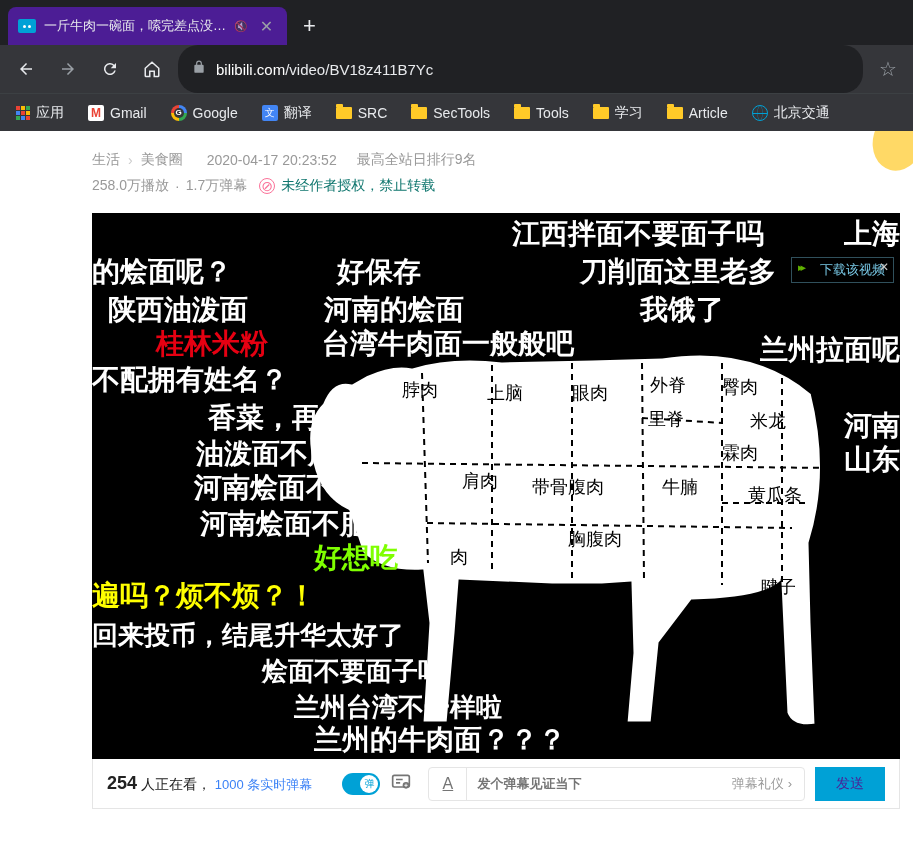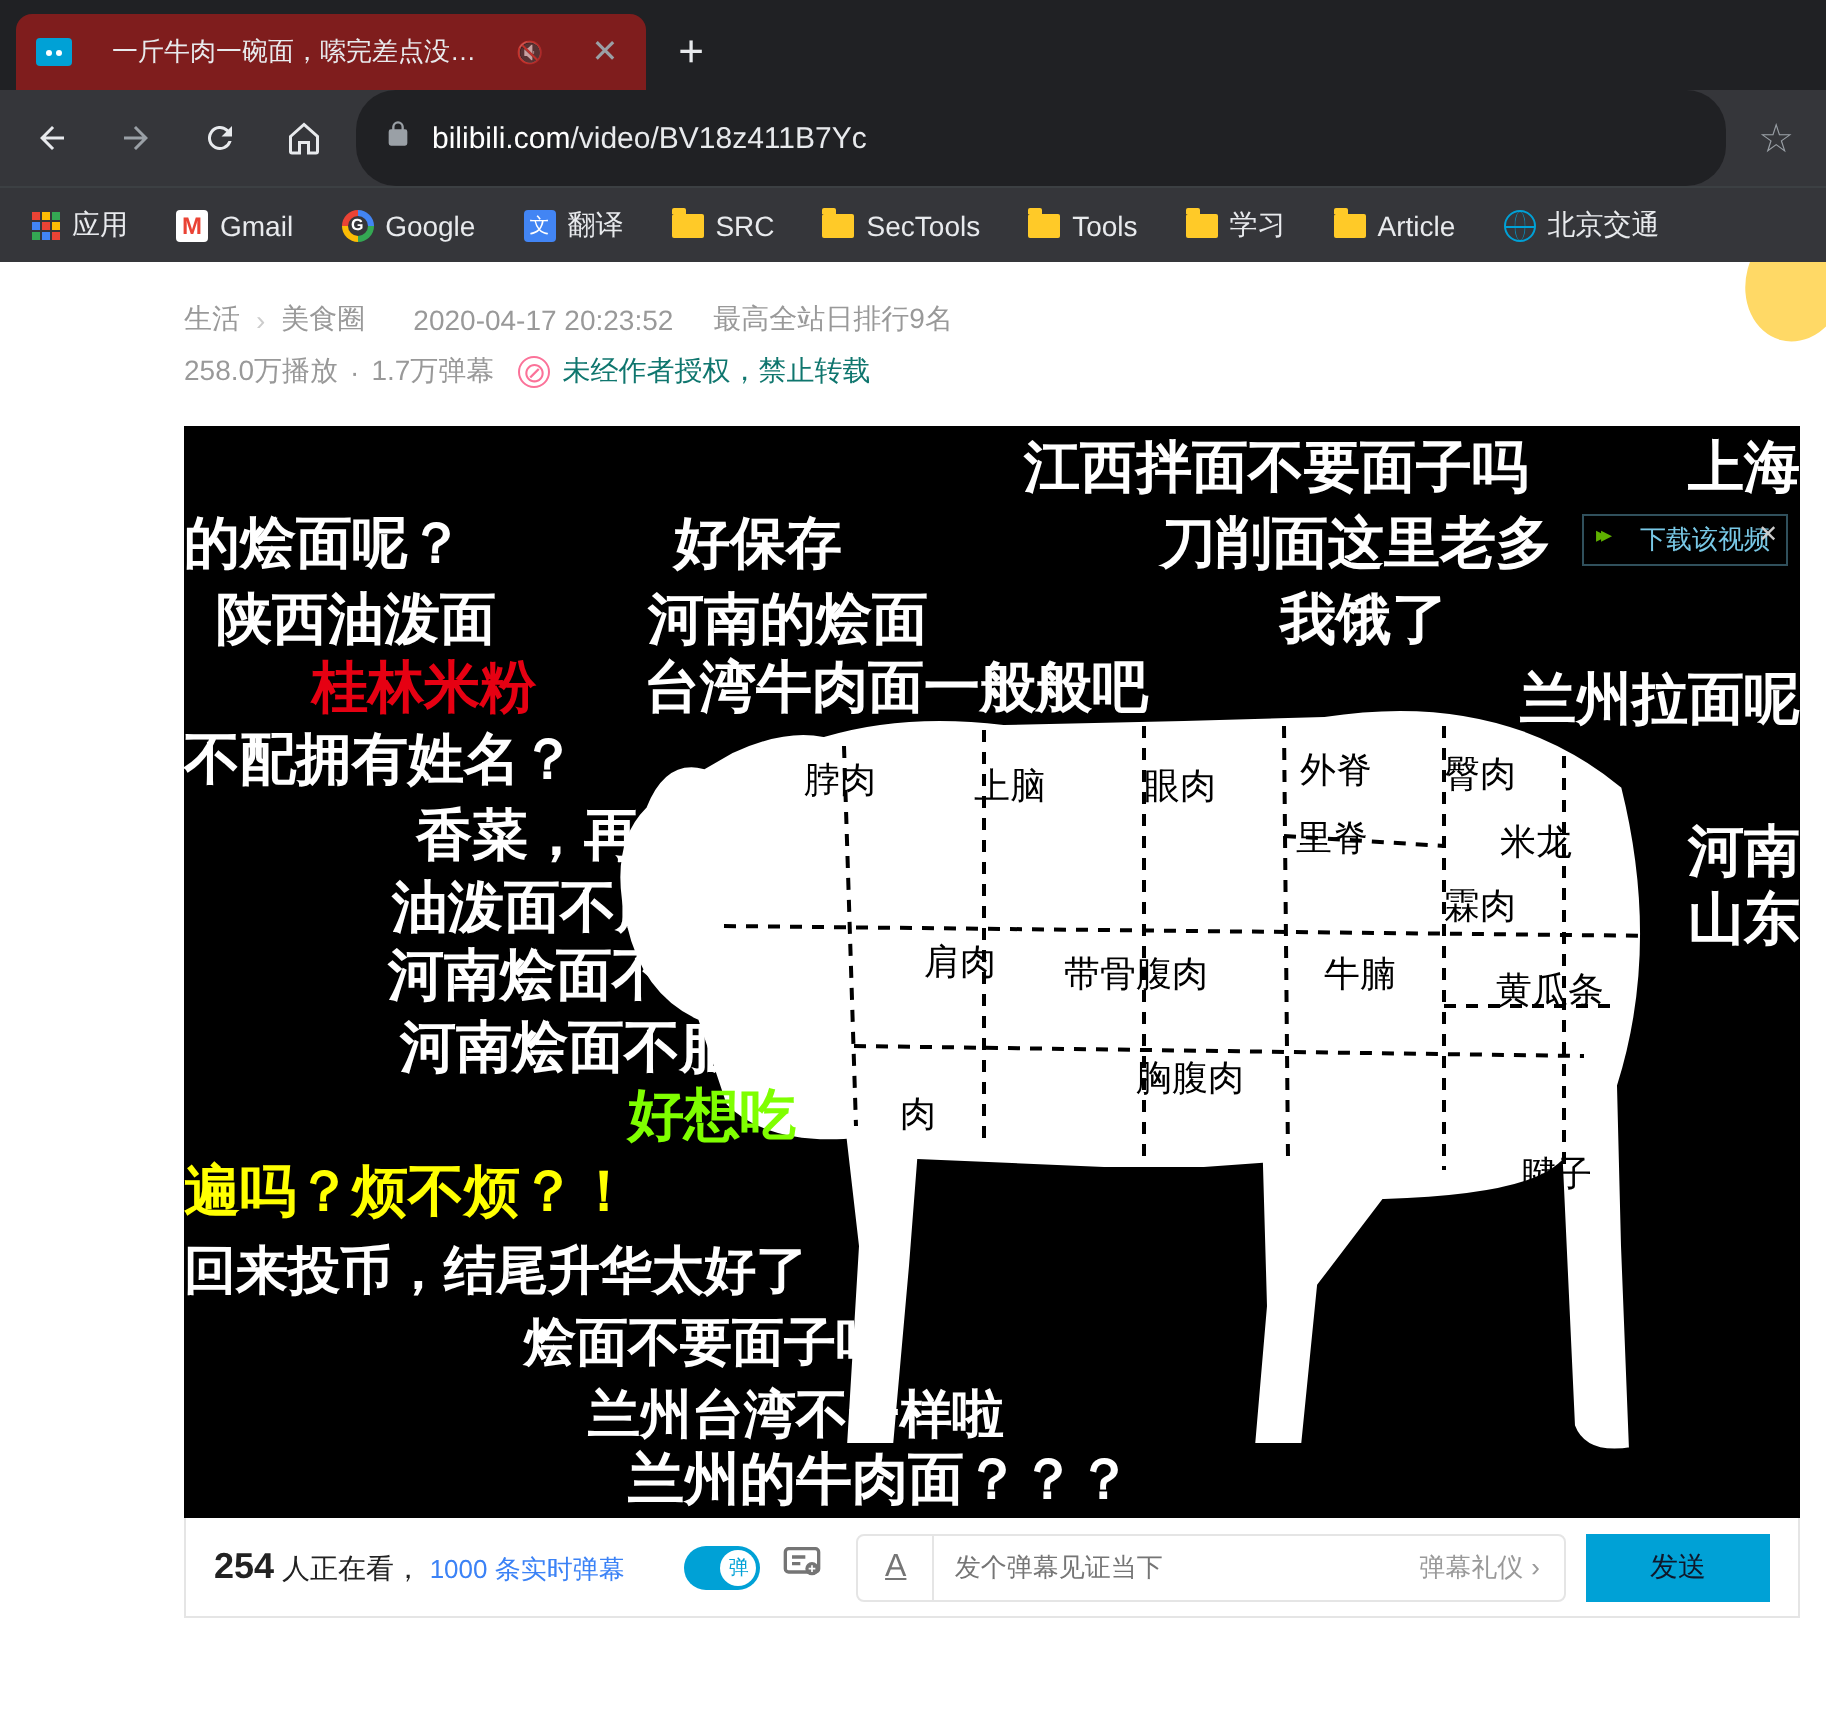--- a/index.html
+++ b/index.html
@@ -1,20 +1,20 @@
 <!DOCTYPE html>
 <html><head>
 <meta charset="utf-8">
 <style>
 * { margin: 0; padding: 0; box-sizing: border-box; font-family: "Microsoft YaHei", Arial, sans-serif; }
 body { width: 913px; height: 859px; overflow: hidden; background: #fff; }
 
 
 .tab-bar { background: #202124; height: 45px; display: flex; align-items: flex-end; padding-left: 8px; }
-.tab { background: #7f1d1d; height: 38px; border-radius: 8px 8px 0 0; display: flex; align-items: center; padding: 0 10px; min-width: 240px; color: #e8eaed; font-size: 13px; gap: 20px; }
+.tab { background: #4c1d95; height: 38px; border-radius: 8px 8px 0 0; display: flex; align-items: center; padding: 0 10px; min-width: 240px; color: #e8eaed; font-size: 13px; gap: 8px; }
 .tab-favicon { width: 18px; height: 14px; background: #00a1d6; border-radius: 2px; display: flex; align-items: center; justify-content: center; }
 .tab-favicon::before, .tab-favicon::after { content: ""; width: 3px; height: 3px; background: #fff; border-radius: 50%; margin: 0 1px; }
 .tab-title { flex: 1; white-space: nowrap; overflow: hidden; }
 .mute-icon { opacity: .6; font-size: 11px; }
 .tab-close, .new-tab { color: #9aa0a6; font-size: 16px; cursor: pointer; padding: 0 4px; }
 .new-tab { color: #e8eaed; font-size: 22px; margin: 0 0 6px 12px; }
 
 .nav-bar { background: #35363a; height: 48px; display: flex; align-items: center; padding: 0 10px; gap: 10px; }
 .nav-btn { width: 32px; height: 32px; display: flex; align-items: center; justify-content: center; color: #9aa0a6; cursor: pointer; border-radius: 50%; }
 .nav-btn.enabled { color: #e8eaed; }
@@ -78,23 +78,23 @@
 
 .player-toolbar { height:50px; background:#fff; border:1px solid #e5e5e5; border-top:none; display:flex; align-items:center; padding:0 14px; gap:10px; }
 .watch-count { font-size:14px; color:#222; }
 .watch-count b { font-size:18px; font-weight:bold; }
 .watch-sub { color:#3b82f6; font-size:13px; }
 .dm-toggle { width:38px; height:22px; background:#00a1d6; border-radius:11px; position:relative; cursor:pointer; }
 .dm-toggle::after { content:"弹"; position:absolute; right:2px; top:2px; width:18px; height:18px; background:#fff; border-radius:50%; font-size:10px; display:flex; align-items:center; justify-content:center; color:#00a1d6; }
 .dm-settings-icon svg { width:22px; height:20px; fill:#757575; }
 .dm-input-wrap { flex:1; display:flex; align-items:center; border:1px solid #e5e5e5; border-radius:4px; height:34px; overflow:hidden; margin-left: 6px; }
 .dm-style-btn { width:38px; display:flex; align-items:center; justify-content:center; font-size:16px; color:#757575; text-decoration:underline; border-right:1px solid #e5e5e5; height:100%; cursor:pointer; }
-.dm-input { flex:1; border:none; outline:none; padding:0 10px; font-size:13px; color:#a16207; }
+.dm-input { flex:1; border:none; outline:none; padding:0 10px; font-size:13px; color:#a16207;font-weight:bold; }
 .dm-gift { padding:0 12px; font-size:13px; color:#999; display:flex; align-items:center; gap:4px; cursor:pointer; }
-.dm-send { width:92px; height:34px; background:#00a1d6; color:#0f172a; border:none; font-size:14px; cursor:pointer; }
+.dm-send { width:70px; height:34px; background:#00a1d6; color:#4c1d95; border:none; font-size:14px; cursor:pointer; }
 </style>
 </head>
 <body>
 
 <div class="tab-bar">
   <div class="tab">
     <span class="tab-favicon"></span>
     <span class="tab-title">一斤牛肉一碗面，嗦完差点没…</span>
     <span class="mute-icon">🔇</span>
     <span class="tab-close">✕</span>

